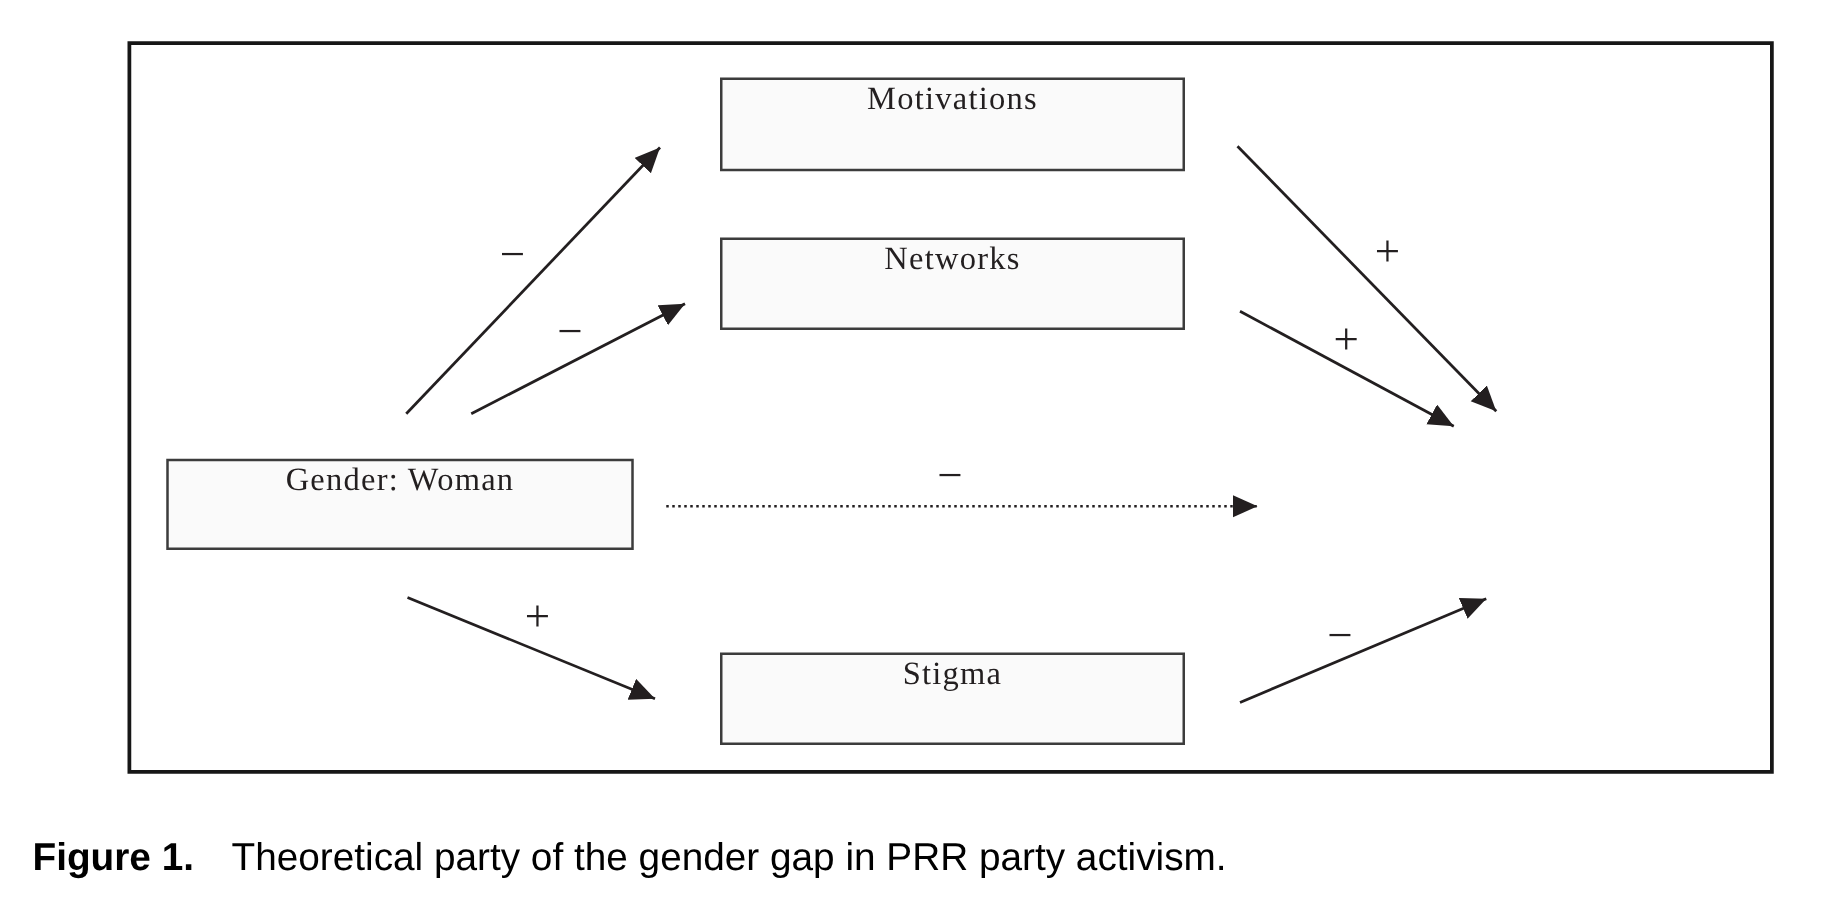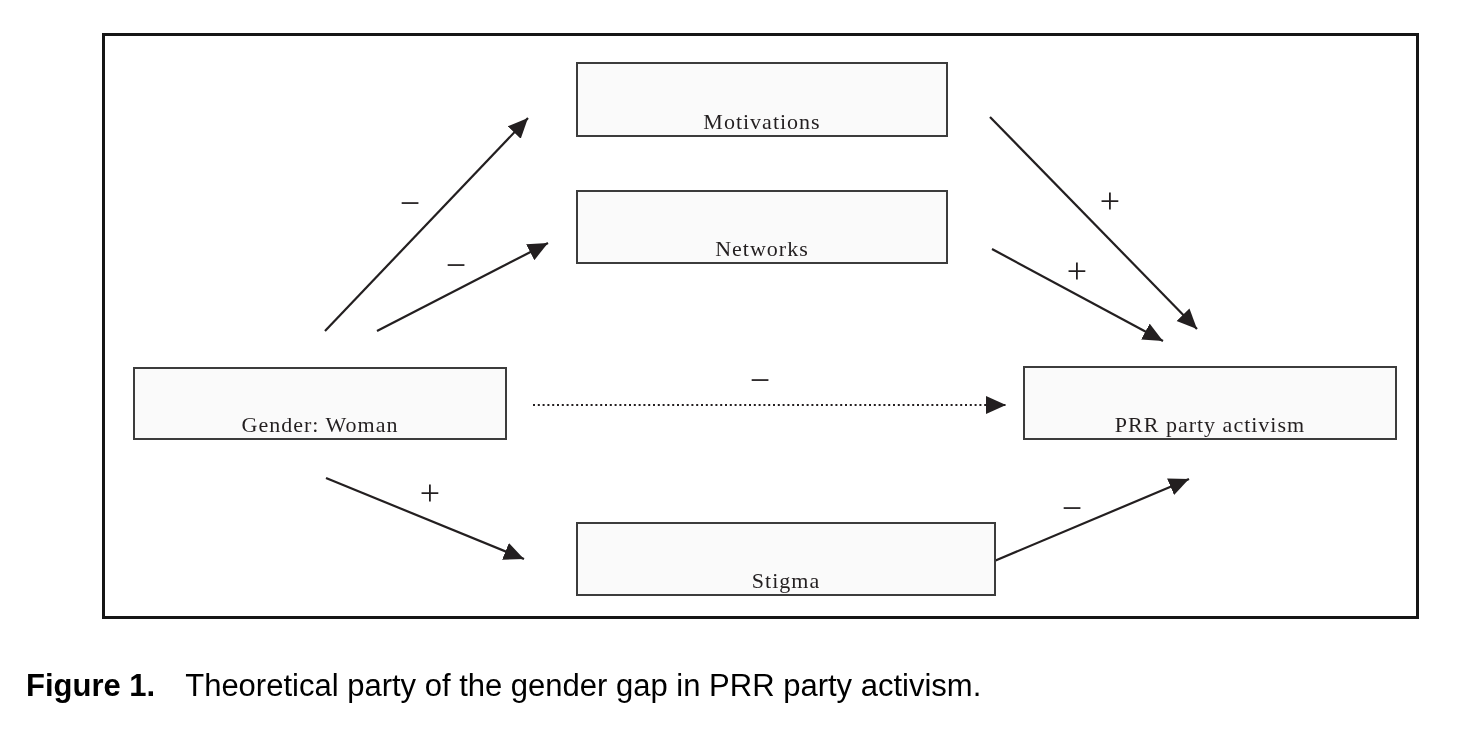--- a/index.html
+++ b/index.html
@@ -27,31 +27,31 @@
   }
   .arrows line { stroke: var(--ink, #231f20); stroke-width: 2.2; fill: none; }
   .arrows line.dotted { stroke-dasharray: 2 2.8; stroke-width: 2; }
   .ah-path { fill: var(--ink, #231f20); }
   .node {
     position: absolute;
     box-sizing: border-box;
     border: 2px solid var(--node-border, #3c3c3c);
     background: var(--node-fill, #fafafa);
     display: flex;
-    align-items: flex-end;
+    align-items: flex-start;
     justify-content: center;
-    font-size: 22px;
+    font-size: 26px;
     letter-spacing: 1px;
     color: var(--ink, #231f20);
   }
   .node-motivations { left: 576px; top: 62px;  width: 372px; height: 75px; }
   .node-networks    { left: 576px; top: 190px; width: 372px; height: 74px; }
   .node-gender      { left: 133px; top: 367px; width: 374px; height: 73px; }
   .node-prr         { left: 1023px; top: 366px; width: 374px; height: 74px; }
-  .node-stigma      { left: 576px; top: 522px; width: 420px; height: 74px; }
+  .node-stigma      { left: 576px; top: 522px; width: 372px; height: 74px; }
   .sign {
     position: absolute;
     transform: translate(-50%, -50%);
     font-size: 36px;
     line-height: 1;
     color: var(--ink, #231f20);
     font-family: "Liberation Serif", "DejaVu Serif", serif;
   }
   .sign-gm { left: 410px;  top: 203px; }
   .sign-gn { left: 456px;  top: 265px; }
@@ -96,23 +96,20 @@
 
   <div class="node node-motivations">
     <span>Motivations</span>
   </div>
   <div class="node node-gender">
     <span>Gender: Woman</span>
   </div>
   <div class="node node-networks">
     <span>Networks</span>
   </div>
-  <div class="node node-prr">
-    <span>PRR party activism</span>
-  </div>
   <div class="node node-stigma">
     <span>Stigma</span>
   </div>
 
   <div class="sign sign-gm">−</div>
   <div class="sign sign-gn">−</div>
   <div class="sign sign-gs">+</div>
   <div class="sign sign-gp">−</div>
   <div class="sign sign-mp">+</div>
   <div class="sign sign-np">+</div>

